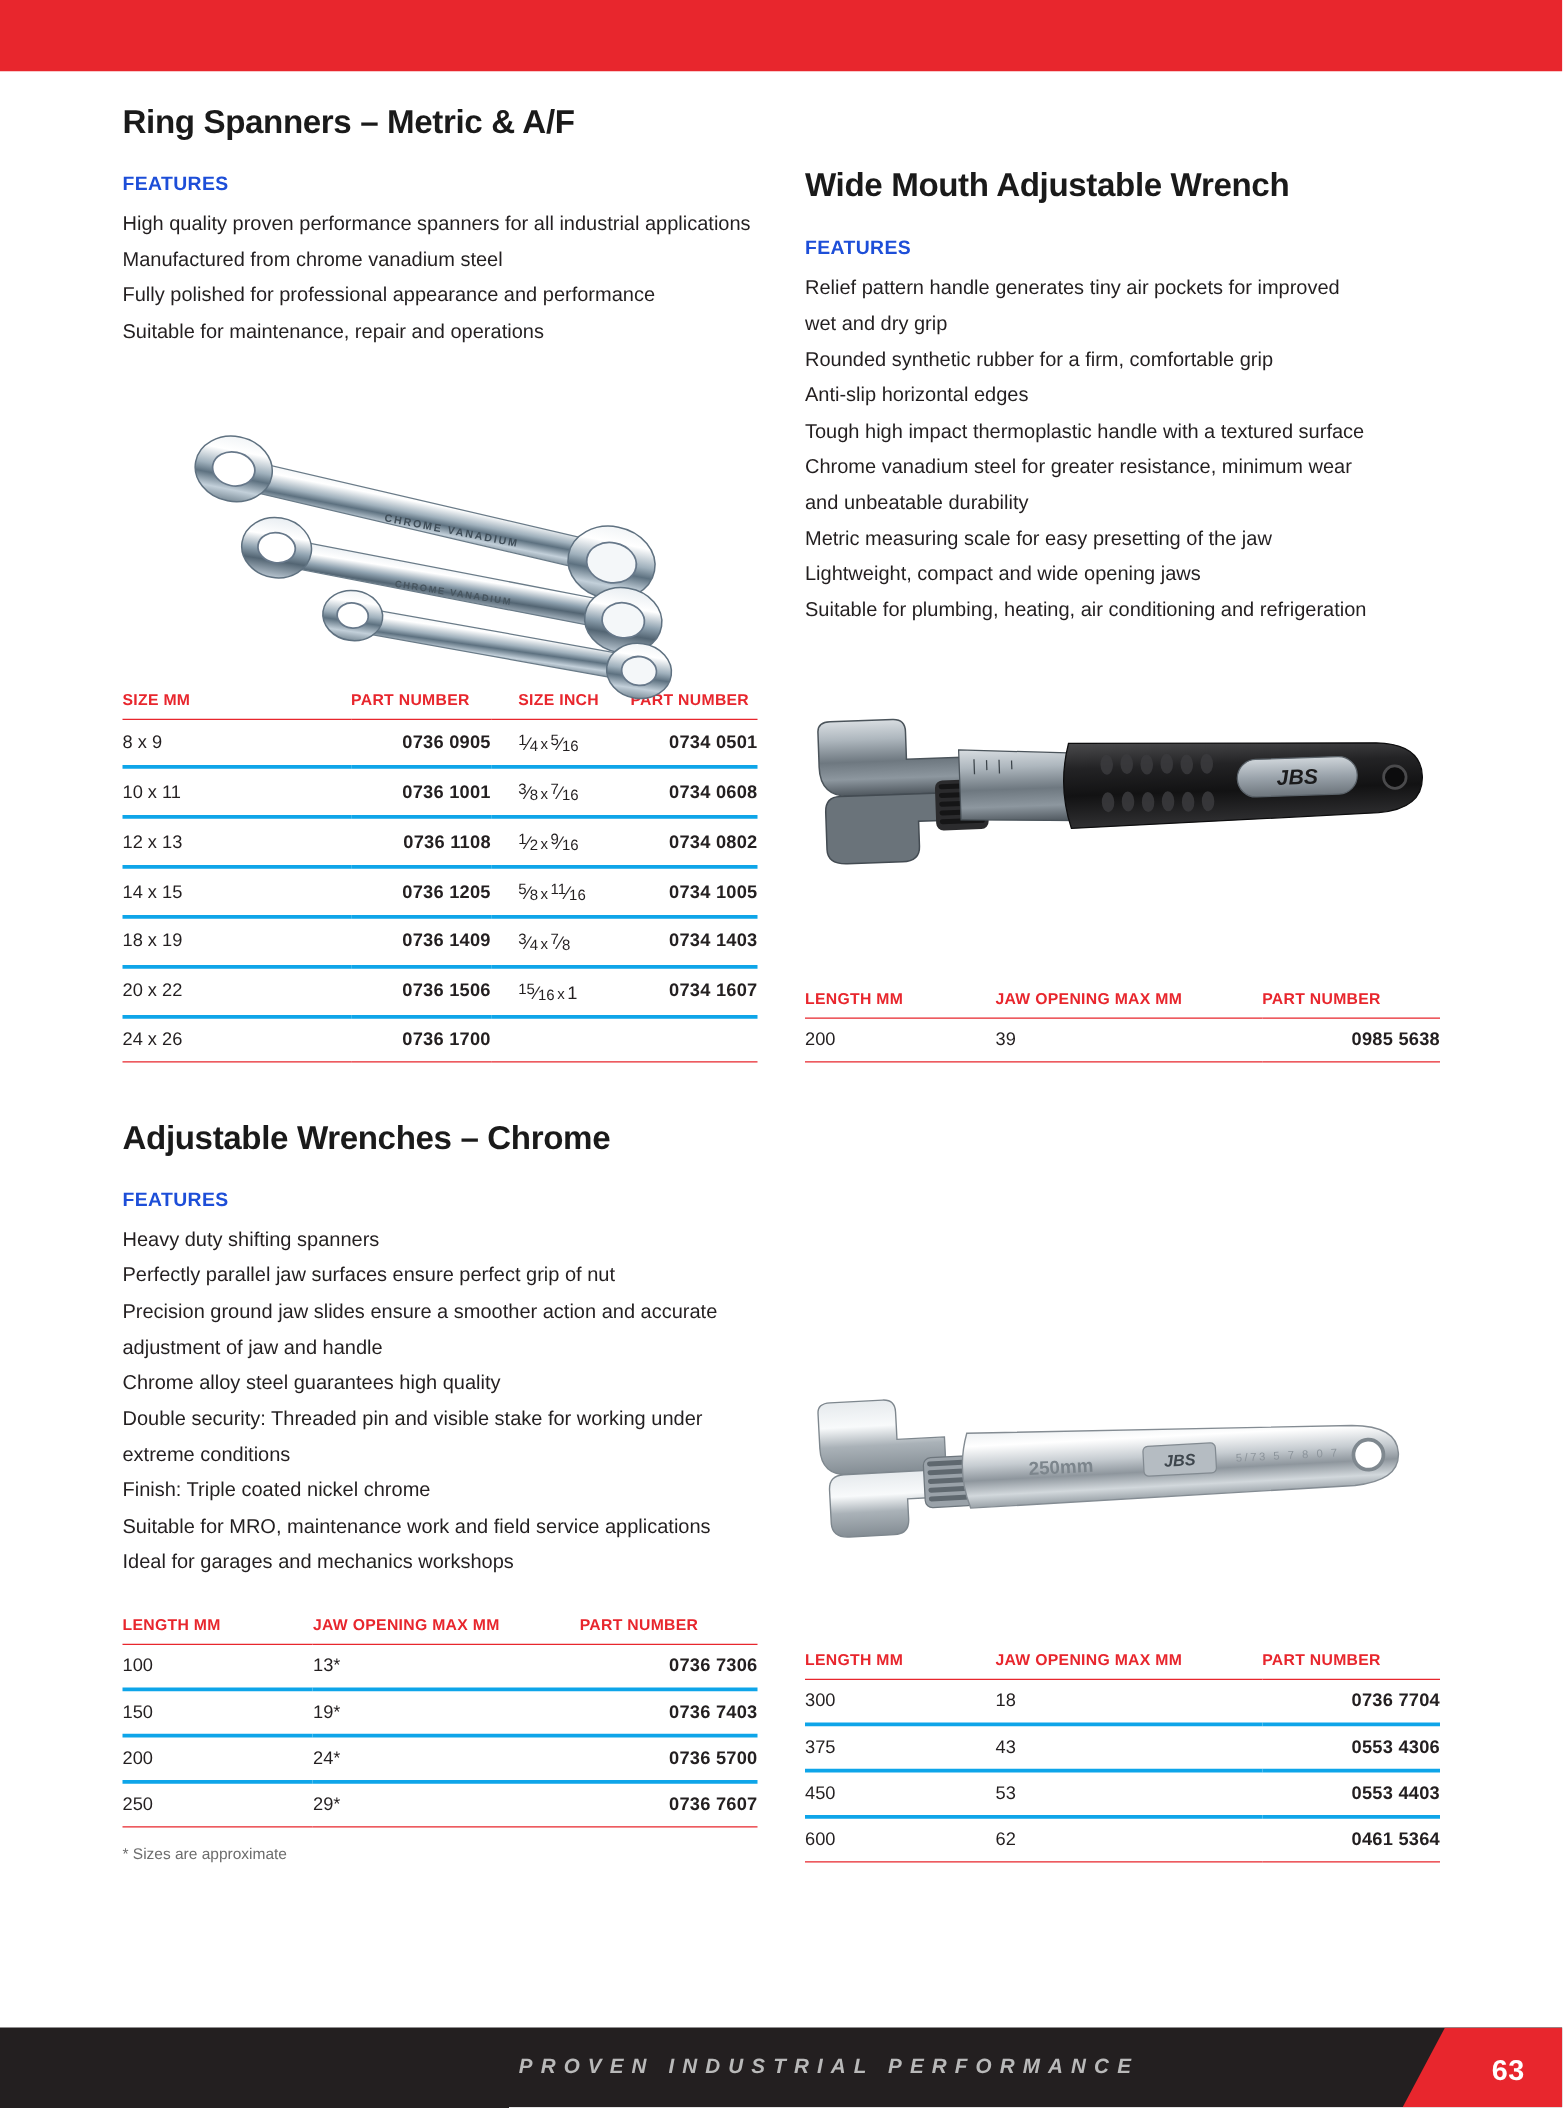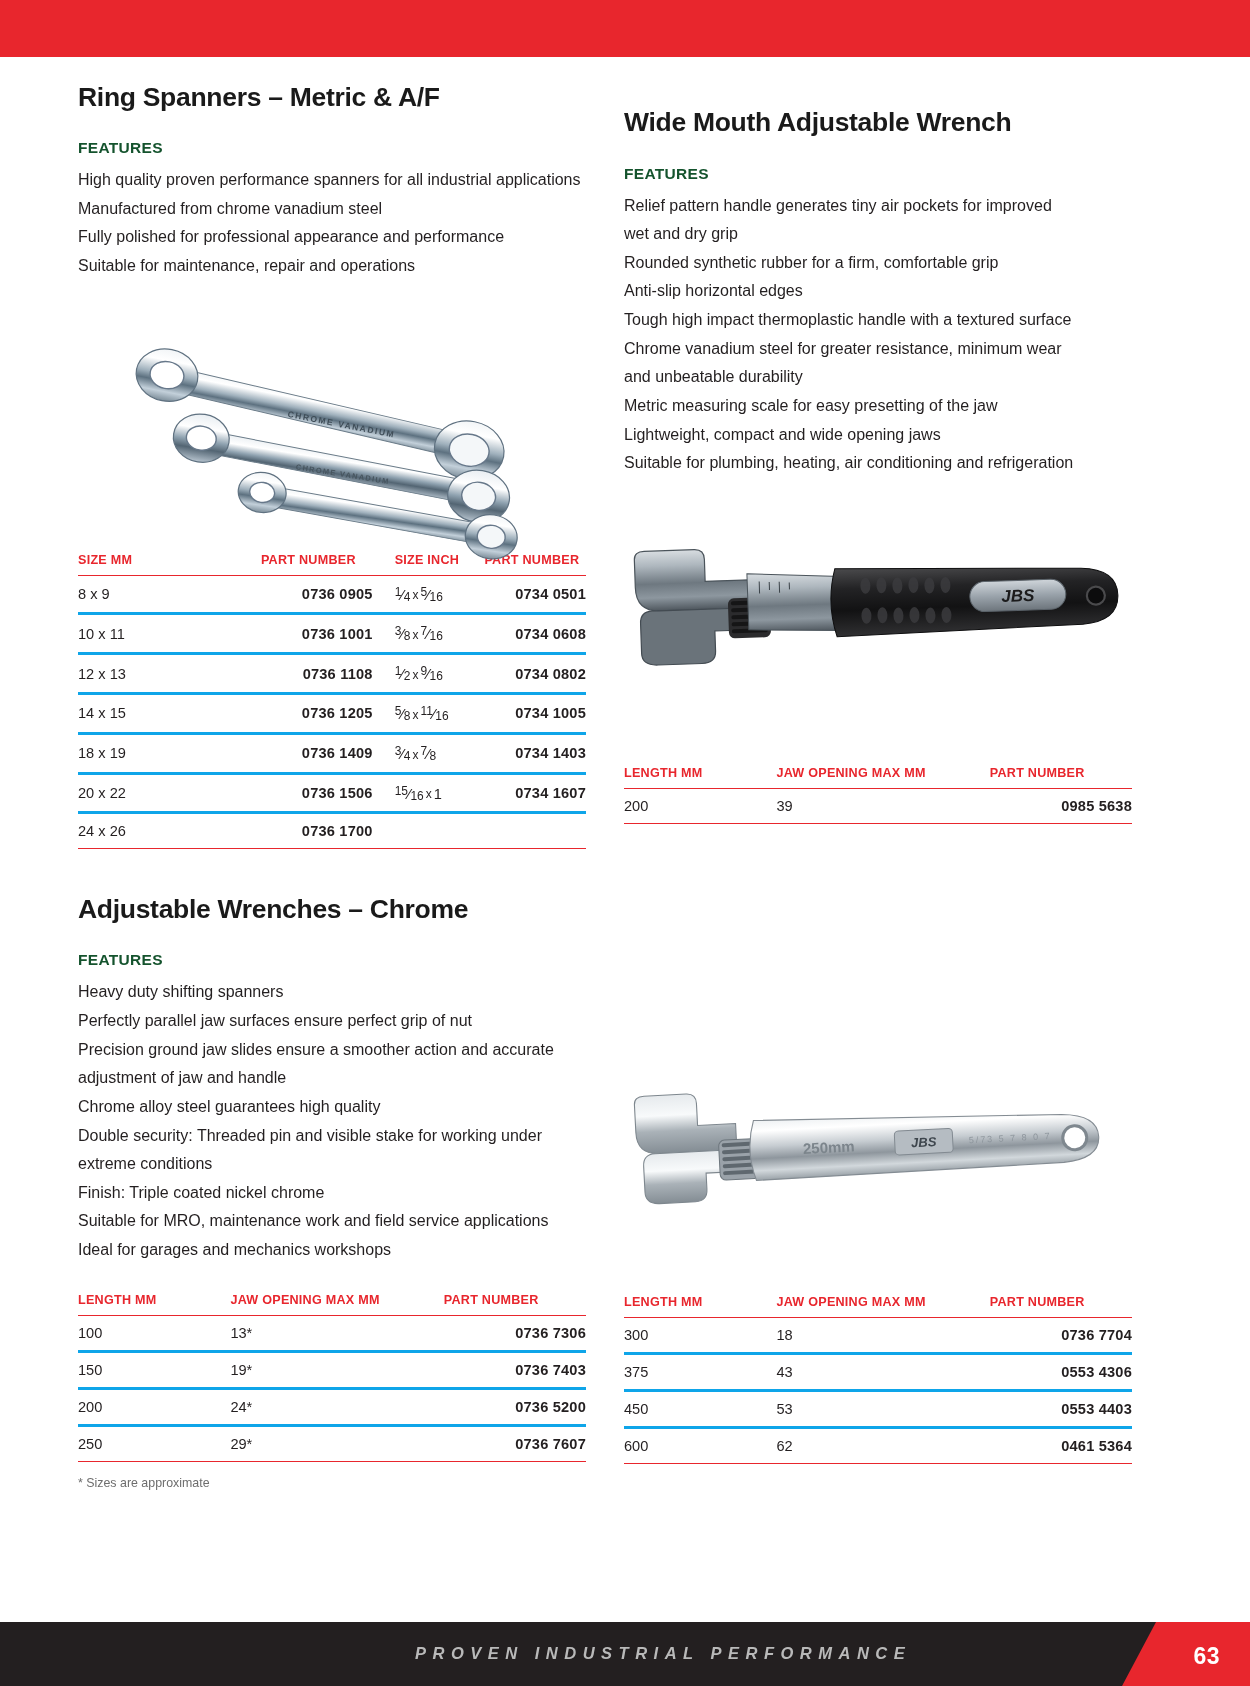--- a/index.html
+++ b/index.html
@@ -35,39 +35,40 @@
     position: absolute;
     top: 57px;
     left: 0;
     width: 1250px;
     padding: 26px 78px 0 78px;
   }
 
   .cols {
     display: flex;
     gap: 38px;
-    align-items: center;
+    align-items: flex-end;
+    margin-left: 20px;
   }
   .col { width: 508px; flex: 0 0 508px; }
 
   
   h2.section-title {
     font-size: 26.5px;
     font-weight: 700;
     letter-spacing: -0.3px;
     color: #1a1a1a;
     line-height: 1.1;
     margin-bottom: 27px;
     font-stretch: condensed;
   }
 
   .features-label {
     font-size: 15.5px;
     font-weight: 700;
-    color: #14532d;
+    color: #1d4ed8;
     letter-spacing: 0.3px;
     margin-bottom: 9px;
   }
 
   ul.features {
     list-style: none;
   }
   ul.features li {
     font-size: 16px;
     line-height: 1.79;
@@ -464,21 +465,21 @@
               <td class="pn">0736  7306</td>
             </tr>
             <tr>
               <td>150</td>
               <td>19*</td>
               <td class="pn">0736  7403</td>
             </tr>
             <tr>
               <td>200</td>
               <td>24*</td>
-              <td class="pn">0736  5200</td>
+              <td class="pn">0736  5700</td>
             </tr>
             <tr>
               <td>250</td>
               <td>29*</td>
               <td class="pn">0736  7607</td>
             </tr>
           </tbody>
         </table>
 
         <div class="footnote">* Sizes are approximate</div>

